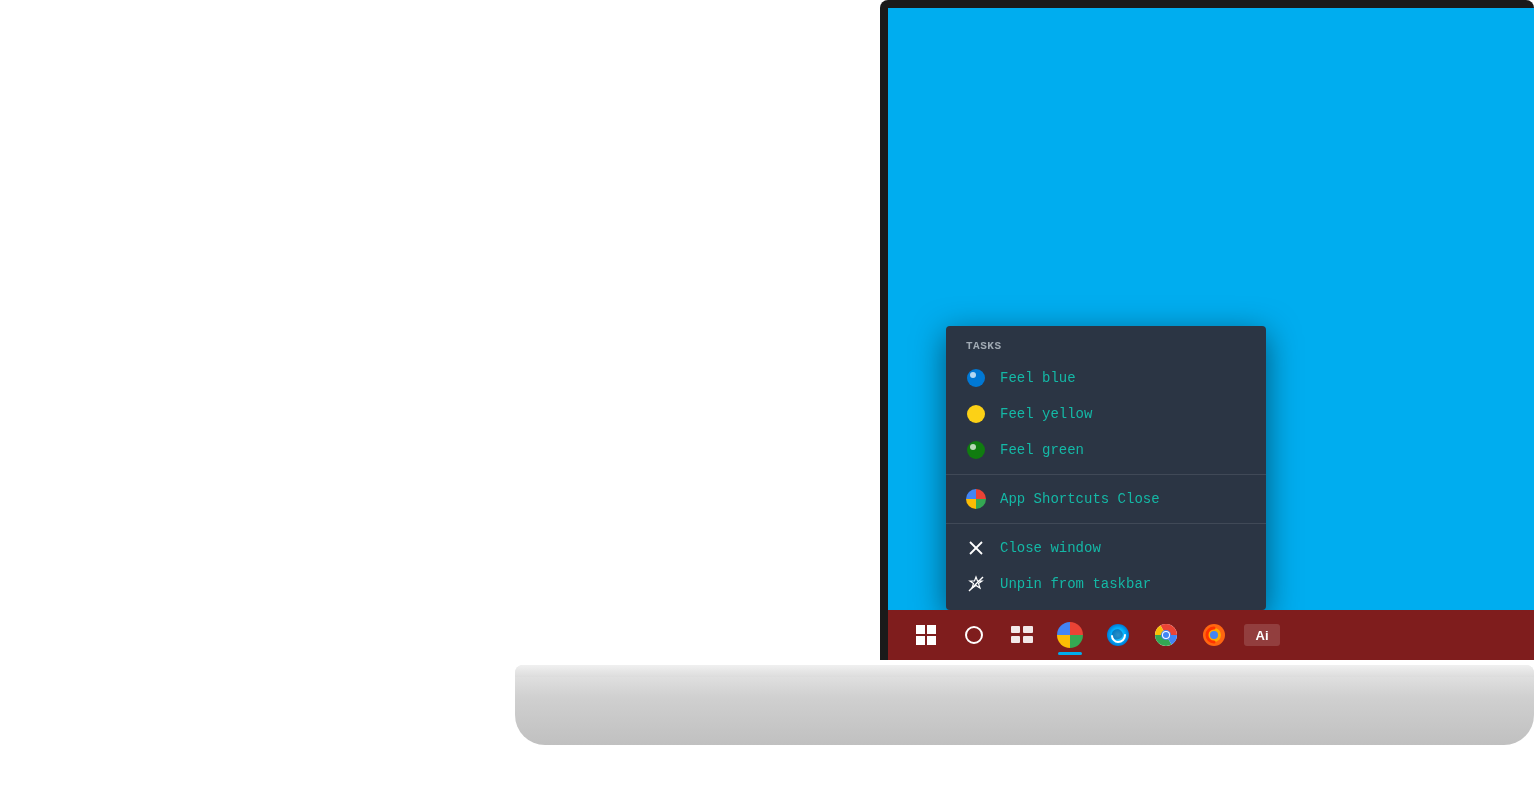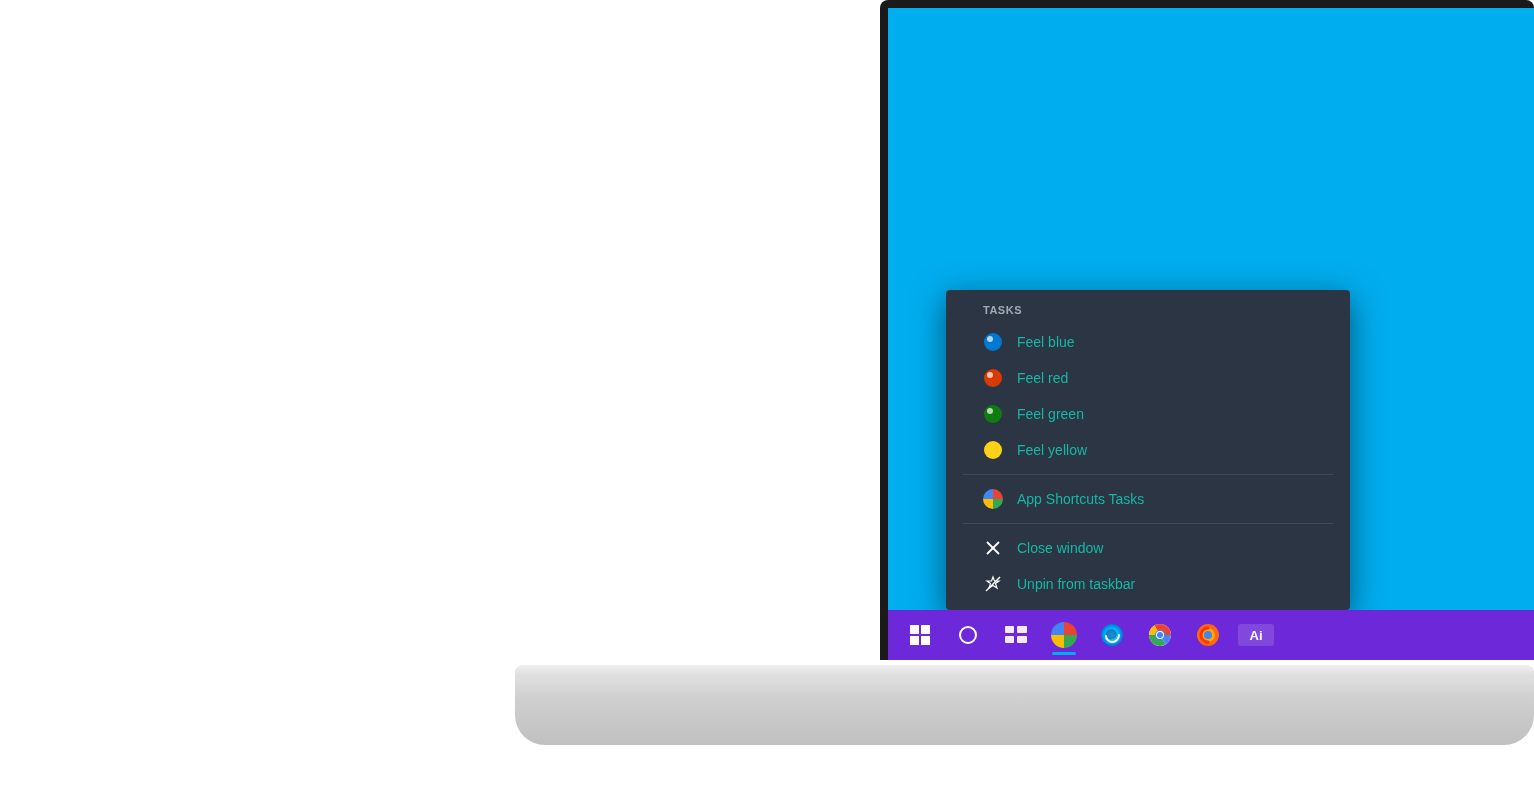--- a/index.html
+++ b/index.html
@@ -65,24 +65,24 @@
       background: #00adef;
     }
 
     
     .taskbar {
       position: absolute;
       bottom: 0;
       left: 0;
       right: 0;
       height: 50px;
-      background: #6d28d9;
+      background: #7f1d1d;
       display: flex;
       align-items: center;
-      padding: 0 10px;
+      padding: 0 16px;
       gap: 4px;
     }
 
     .taskbar-icon {
       width: 44px;
       height: 44px;
       display: flex;
       align-items: center;
       justify-content: center;
       cursor: pointer;
@@ -120,25 +120,26 @@
       height: 18px;
       border: 2.5px solid white;
       border-radius: 50%;
     }
 
     
     .context-menu {
       position: absolute;
       bottom: 50px;
       left: 58px;
-      width: 404px;
+      width: 320px;
       background: #2b3544;
       border-radius: 4px;
-      padding: 8px 17px;
+      padding: 8px 0;
       box-shadow: 0 8px 32px rgba(0,0,0,0.5);
+      font-family: Liberation Mono, monospace;
     }
 
     .context-menu-section-label {
       color: #a0aab4;
       font-size: 11px;
       font-weight: 600;
       text-transform: uppercase;
       letter-spacing: 0.5px;
       padding: 6px 20px 8px 20px;
     }
@@ -289,53 +290,47 @@
     <div class="context-menu">
       <div class="context-menu-section-label">Tasks</div>
 
       <div class="context-menu-item">
         <div class="menu-icon">
           <div class="dot-blue"></div>
         </div>
         <span>Feel blue</span>
       </div>
 
-      <div class="context-menu-item">
-        <div class="menu-icon">
-          <div class="dot-red"></div>
-        </div>
-        <span>Feel red</span>
+
+      <div class="context-menu-item">
+        <div class="menu-icon">
+          <div class="dot-yellow"></div>
+        </div>
+        <span>Feel yellow</span>
       </div>
 
       <div class="context-menu-item">
         <div class="menu-icon">
           <div class="dot-green"></div>
         </div>
         <span>Feel green</span>
-      </div>
-
-      <div class="context-menu-item">
-        <div class="menu-icon">
-          <div class="dot-yellow"></div>
-        </div>
-        <span>Feel yellow</span>
       </div>
 
       <div class="context-menu-divider"></div>
 
       <div class="context-menu-item">
         <div class="menu-icon">
           <div class="pinwheel-small">
             <div class="pinwheel-q tl"></div>
             <div class="pinwheel-q tr"></div>
             <div class="pinwheel-q bl"></div>
             <div class="pinwheel-q br"></div>
           </div>
         </div>
-        <span>App Shortcuts Tasks</span>
+        <span>App Shortcuts Close</span>
       </div>
 
       <div class="context-menu-divider"></div>
 
       <div class="context-menu-item">
         <div class="menu-icon">
           <svg width="16" height="16" viewBox="0 0 16 16" fill="white">
             <line x1="2" y1="2" x2="14" y2="14" stroke="white" stroke-width="1.8"></line>
             <line x1="14" y1="2" x2="2" y2="14" stroke="white" stroke-width="1.8"></line>
           </svg>

